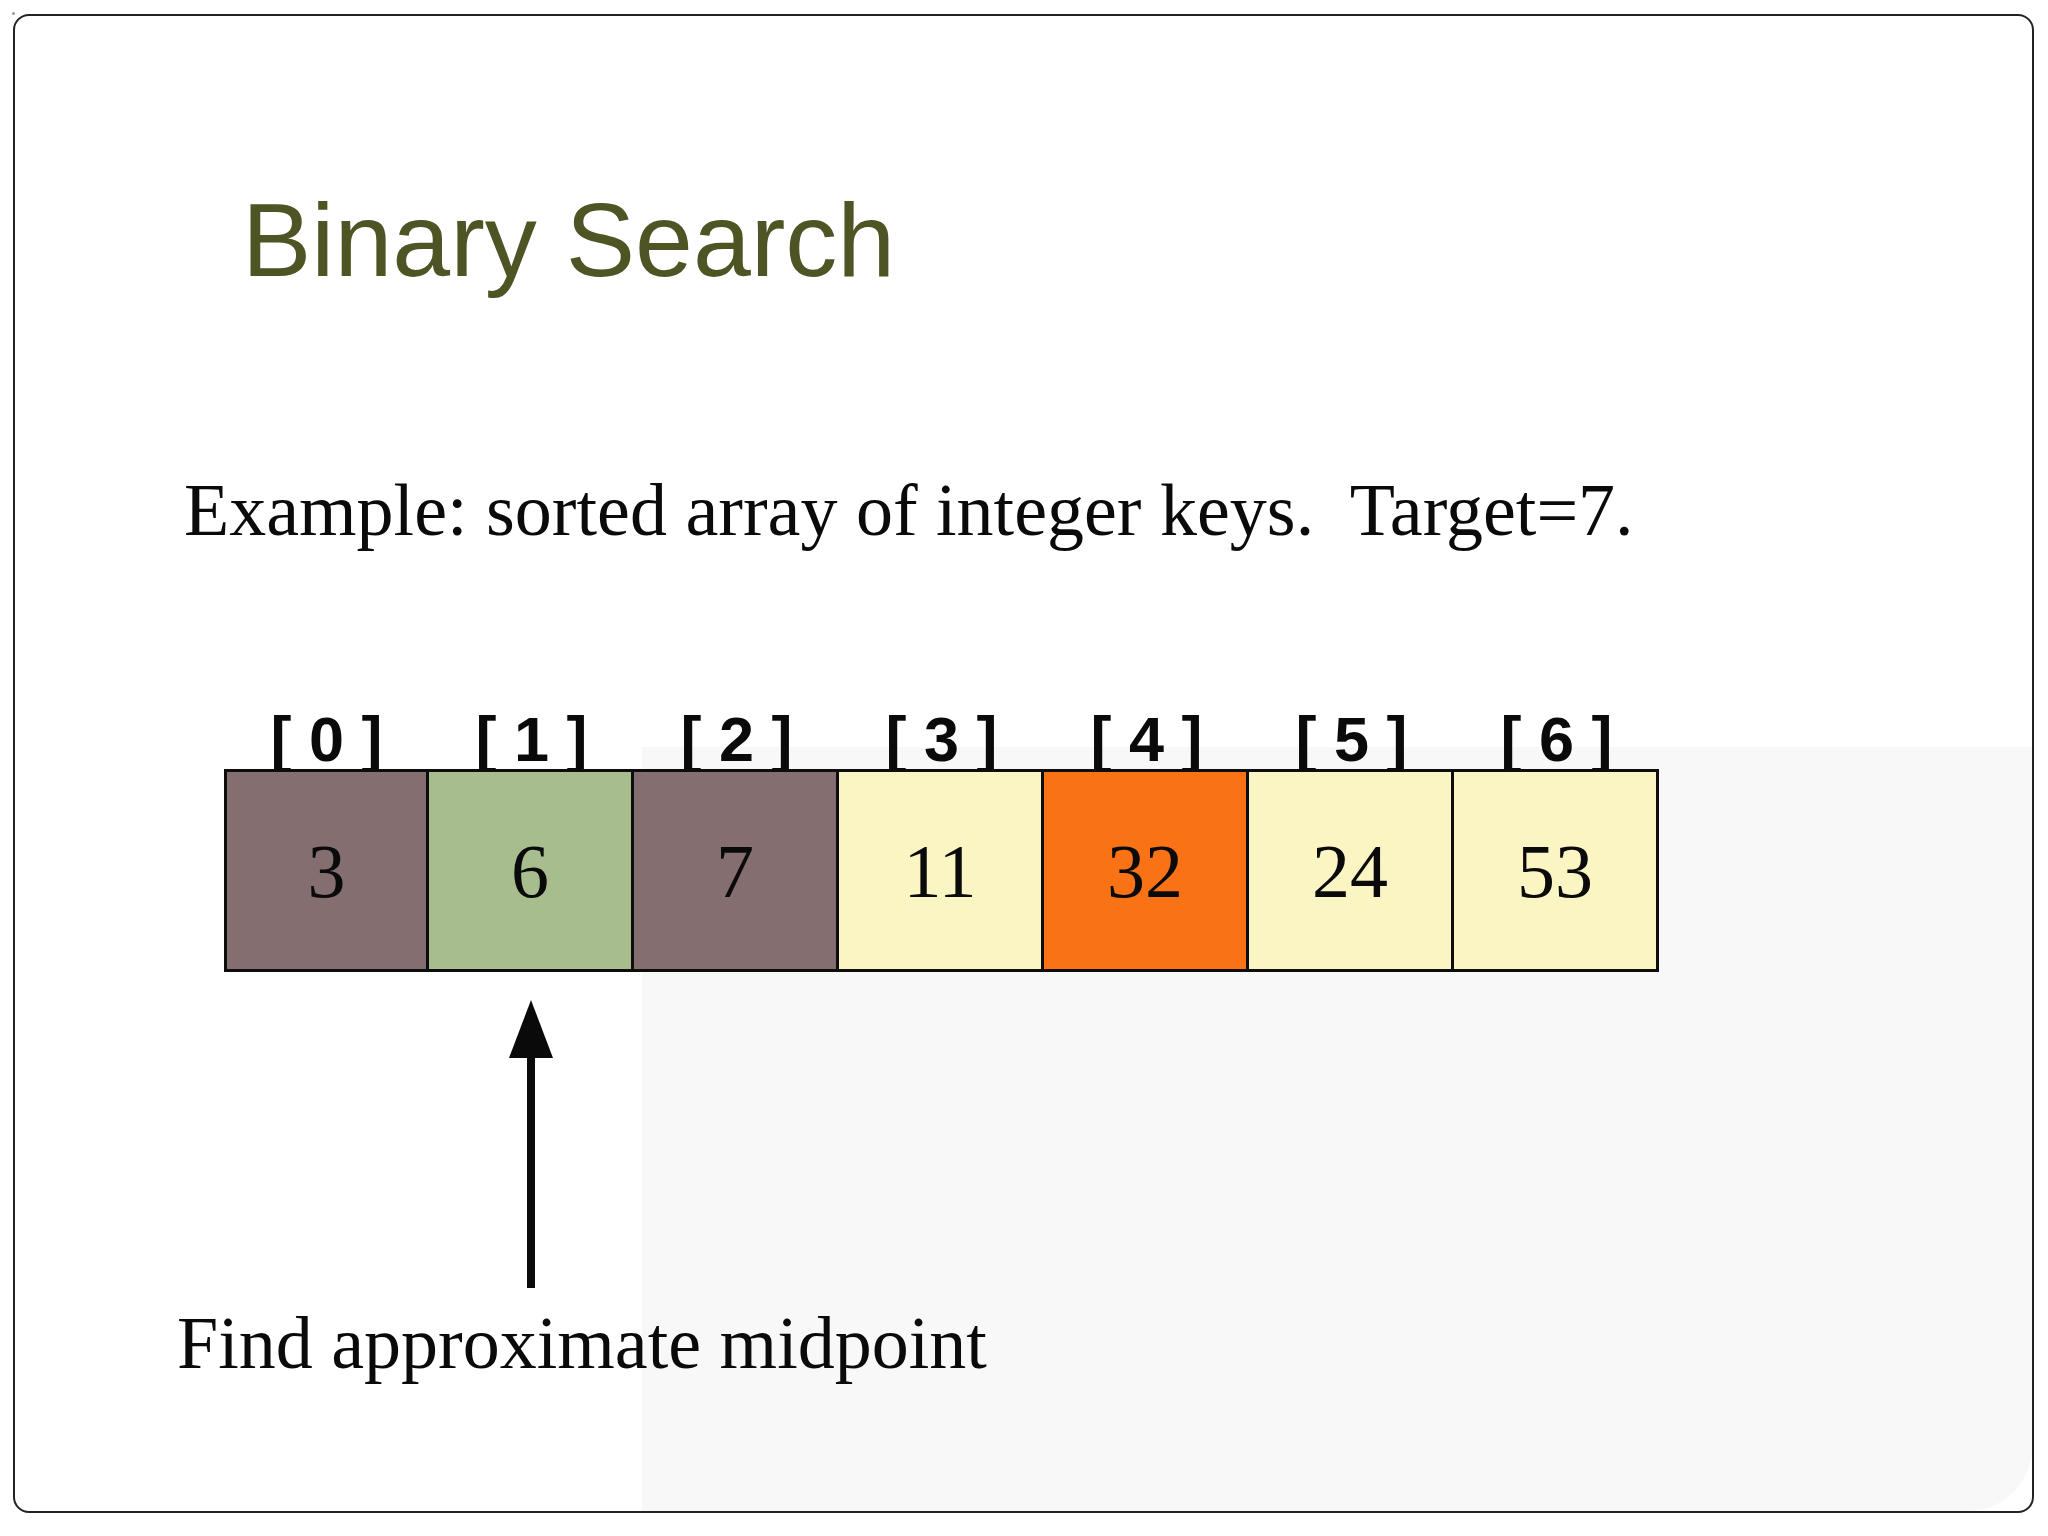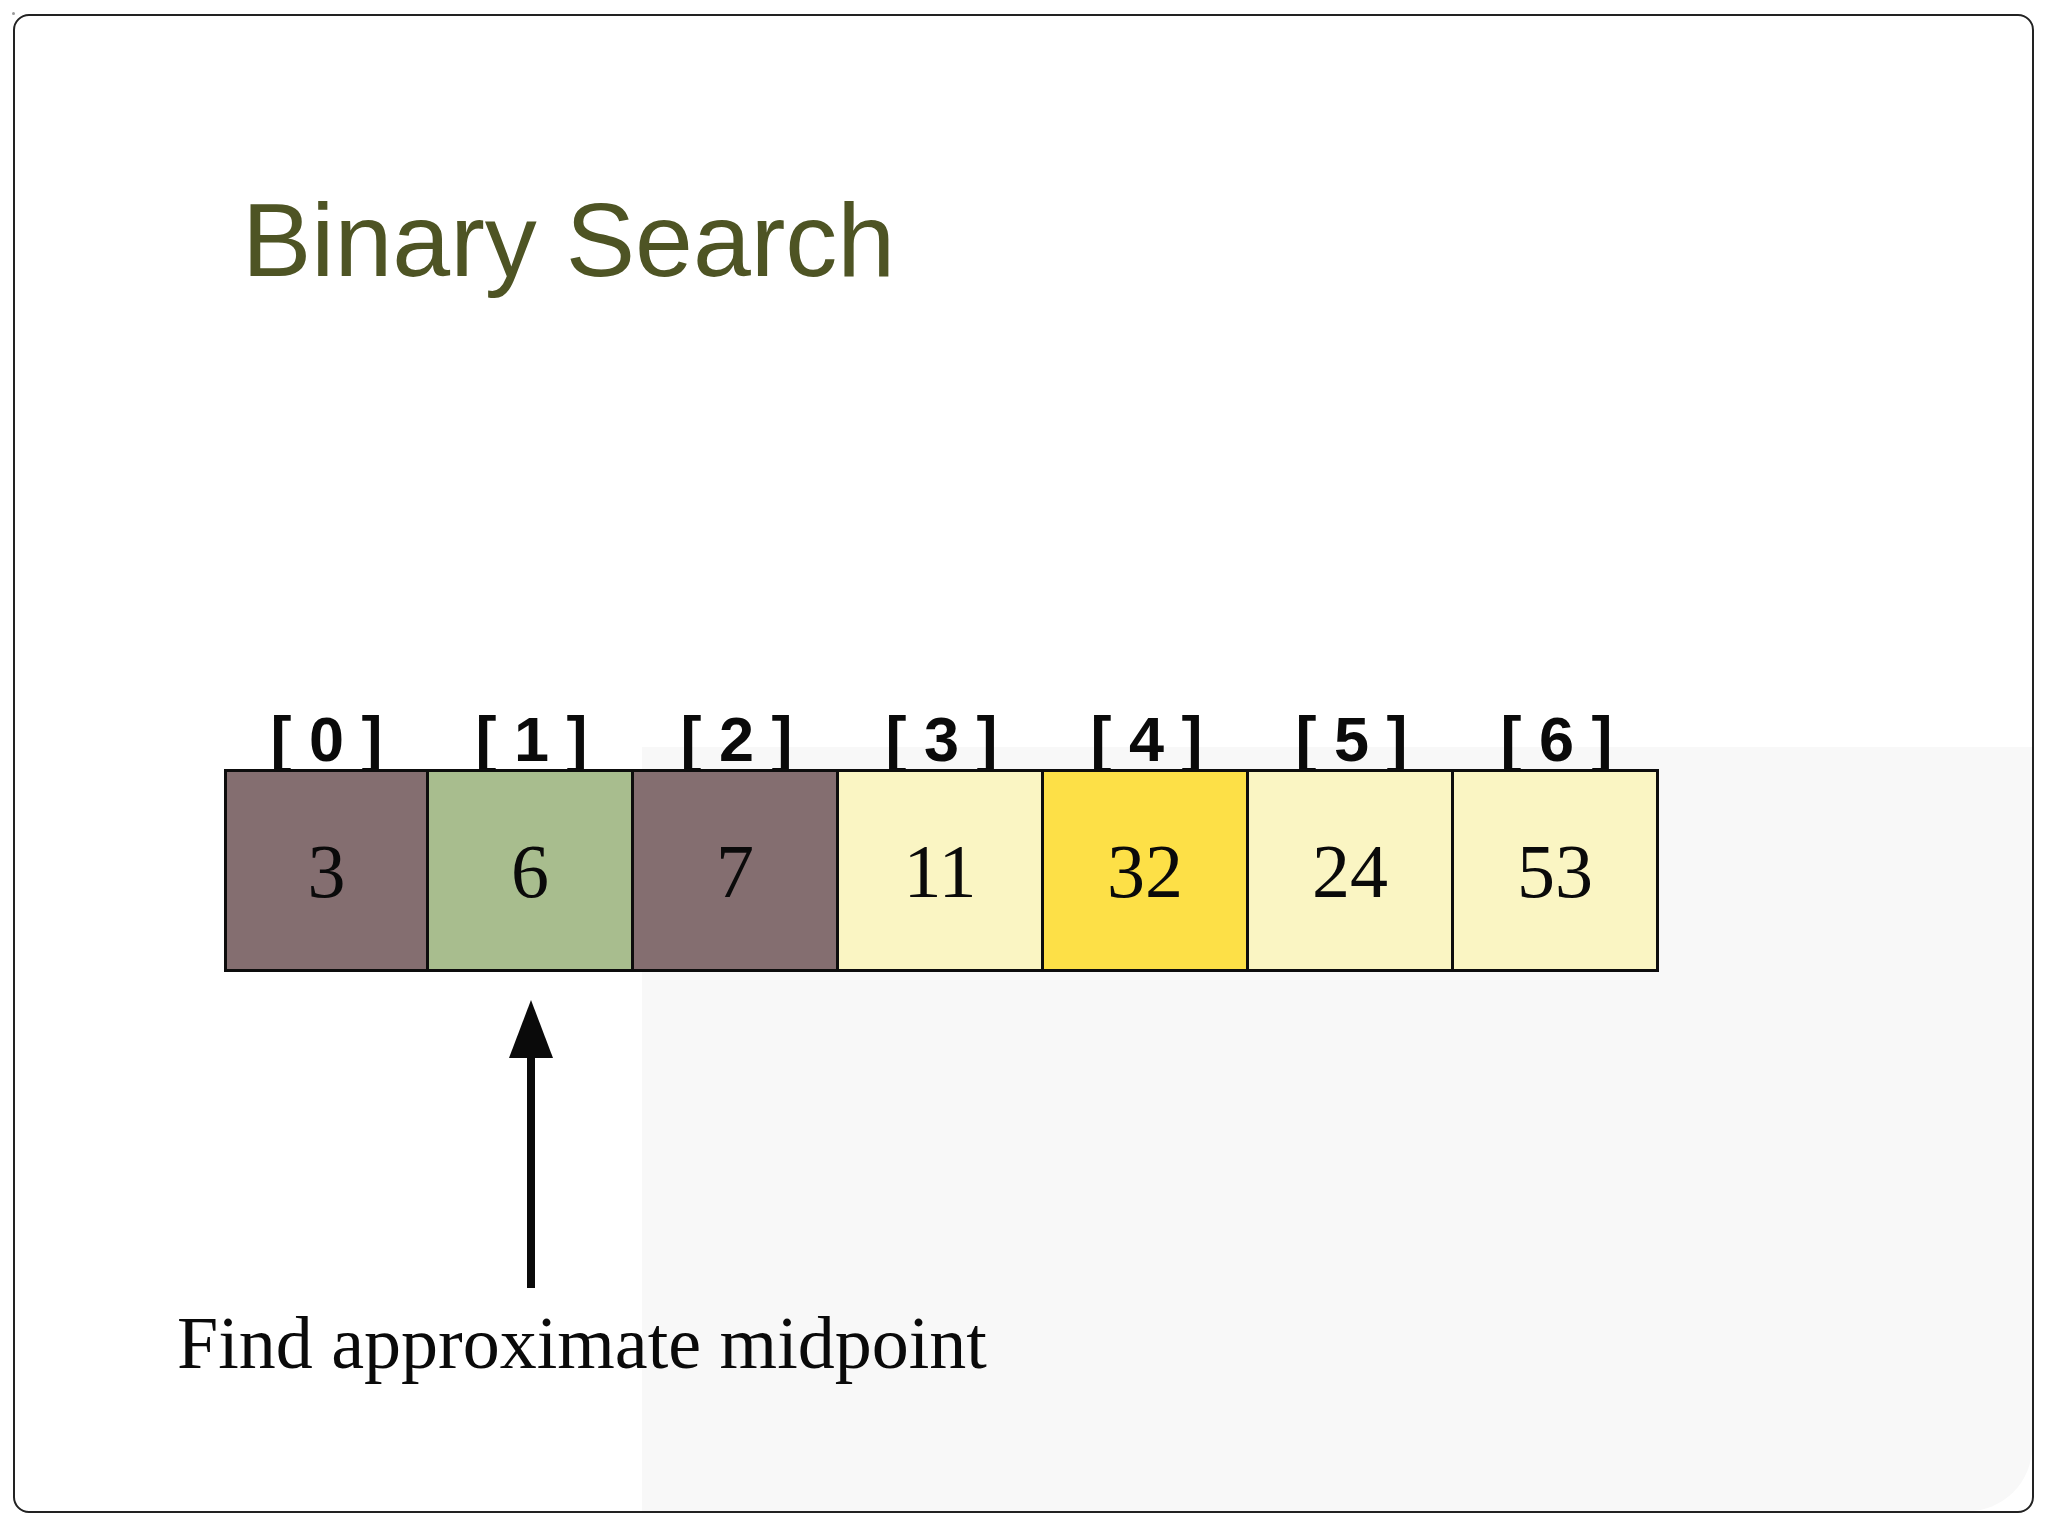--- a/index.html
+++ b/index.html
@@ -102,20 +102,21 @@
   }
 </style>
 </head>
 <body>
 
 <div class="slide">
   <div class="bg-shade"></div>
 
   <div class="title" style="color: rgb(78, 84, 36);">Binary Search</div>
 
+  <div class="body-text">Example: sorted array of integer keys.  Target=7.</div>
 
   <div class="index-row" id="index-row">
       <div class="index-label">[ 0 ]</div>
       <div class="index-label">[ 1 ]</div>
       <div class="index-label">[ 2 ]</div>
       <div class="index-label">[ 3 ]</div>
       <div class="index-label">[ 4 ]</div>
       <div class="index-label">[ 5 ]</div>
       <div class="index-label">[ 6 ]</div>
     </div>
@@ -126,21 +127,21 @@
       </div>
       <div class="array-cell" style="background: rgb(168, 189, 142); border-color: rgb(13, 13, 13);">
         <span class="cell-value">6</span>
       </div>
       <div class="array-cell" style="background: rgb(132, 110, 112); border-color: rgb(13, 13, 13);">
         <span class="cell-value">7</span>
       </div>
       <div class="array-cell" style="background: rgb(250, 245, 195); border-color: rgb(13, 13, 13);">
         <span class="cell-value">11</span>
       </div>
-      <div class="array-cell" style="background: #fde047; border-color: rgb(13, 13, 13);">
+      <div class="array-cell" style="background: #f97316; border-color: rgb(13, 13, 13);">
         <span class="cell-value">32</span>
       </div>
       <div class="array-cell" style="background: rgb(250, 245, 195); border-color: rgb(13, 13, 13);">
         <span class="cell-value">24</span>
       </div>
       <div class="array-cell" style="background: rgb(250, 245, 195); border-color: rgb(13, 13, 13);">
         <span class="cell-value">53</span>
       </div>
     </div>
 

